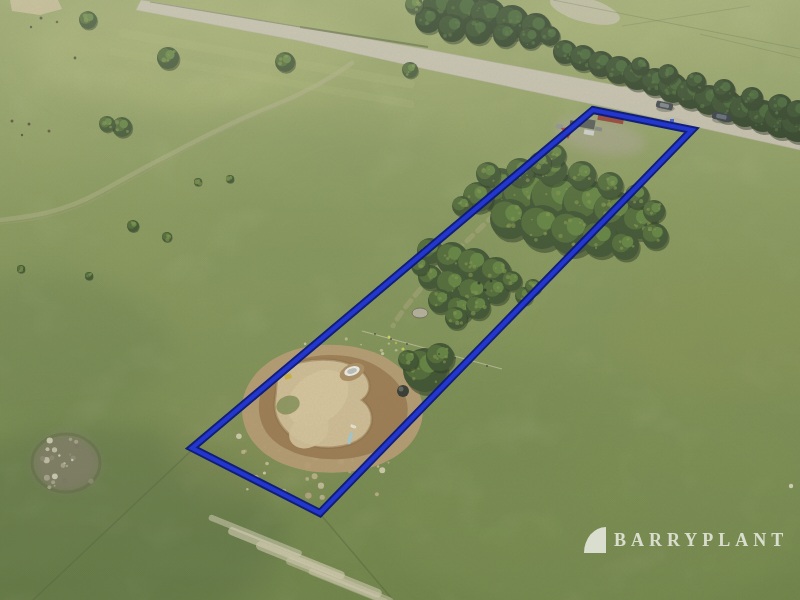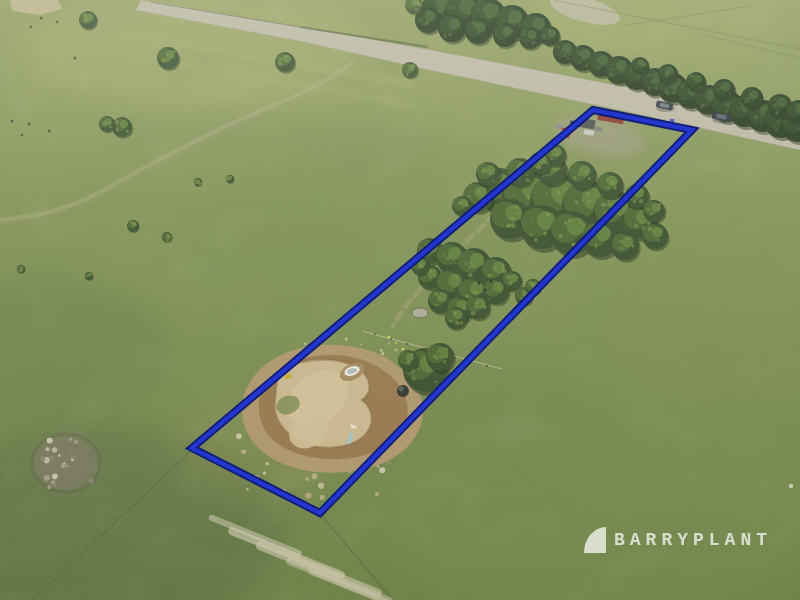--- a/index.html
+++ b/index.html
@@ -1,16 +1,16 @@
 <!DOCTYPE html>
 <html><head>
 <meta charset="utf-8">
 <style>
   html,body{margin:0;padding:0;background:#222;}
-  .stage{position:relative;width:800px;height:600px;overflow:hidden;font-family:Liberation Mono, monospace;}
+  .stage{position:relative;width:800px;height:600px;overflow:hidden;font-family:Liberation Serif, serif;}
   svg{position:absolute;left:0;top:0;display:block;}
   .watermark{position:absolute;left:584px;top:527px;display:flex;align-items:center;opacity:0.82;}
   .wm-logo{width:22px;height:26px;background:#f0f1ea;border-radius:100% 0 0 0 / 100% 0 0 0;flex:0 0 auto;}
   .wm-text{margin-left:8px;font-weight:bold;font-size:18px;line-height:26px;letter-spacing:5px;color:#eef0e9;white-space:nowrap;}
 </style>
 </head>
 <body>
 
 <div class="stage">
   <svg id="scene" width="800" height="600" viewBox="0 0 800 600">

